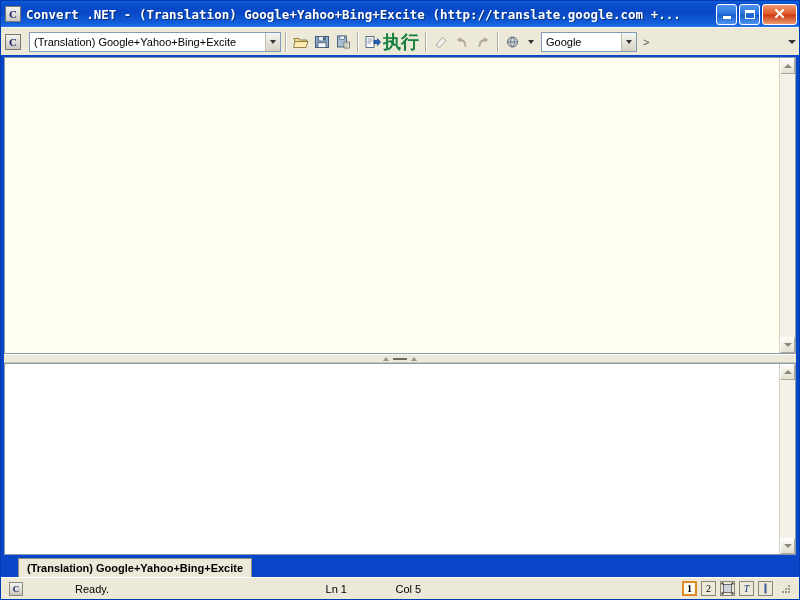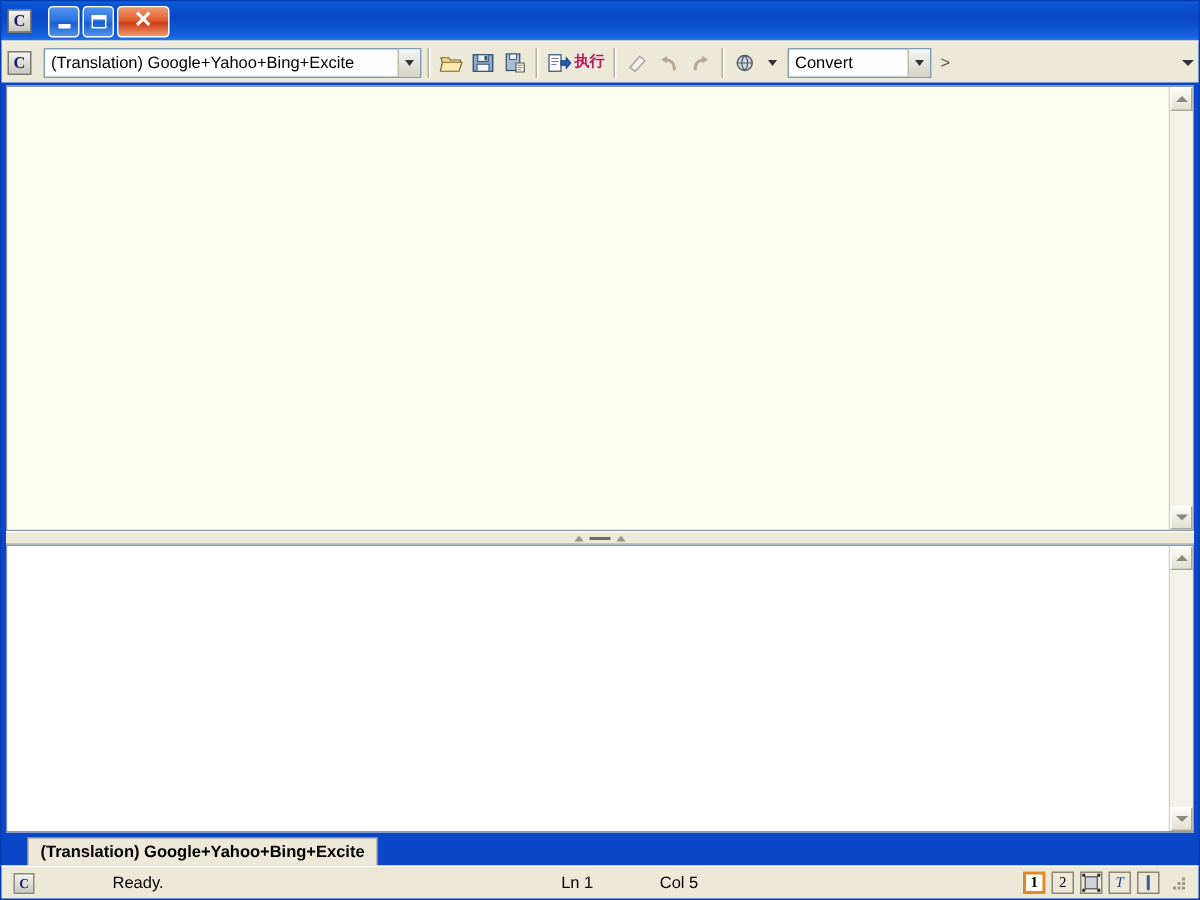--- a/index.html
+++ b/index.html
@@ -140,23 +140,23 @@
   }
   .tb-btn {
     height: 22px;
     display: flex; align-items: center;
     padding: 0 2px;
     gap: 2px;
     cursor: pointer;
     flex: 0 0 auto;
   }
   .exec-label {
-    color: #be185d;
+    color: #15803d;
     font-weight: bold;
-    font-size: 10px;
+    font-size: 18px;
     font-family: "DejaVu Sans", sans-serif;
     line-height: 1;
   }
   .lang-combo .combo { width: 96px; }
   .lang-arrow-sep {
     font-size: 11px; color: #555; padding: 0 5px; flex: 0 0 auto;
   }
   .tb-overflow {
     position: absolute;
     right: 1px; top: 2px;
@@ -300,21 +300,21 @@
     color: #1a1a6a;
     font: bold 9px "Liberation Serif", serif;
     display: flex; align-items: center; justify-content: center;
     margin: 0 4px 0 6px;
     flex: 0 0 14px;
   }
   .sb-ready { flex: 0 0 auto; padding-left: 48px; }
   .sb-spacer { flex: 1 1 auto; }
   .sb-cell {
     width: 70px;
-    text-align: right;
+    text-align: left;
     flex: 0 0 70px;
   }
   .sb-btns {
     display: flex; align-items: center; gap: 4px;
     padding-right: 4px; flex: 0 0 auto;
   }
   .sbb {
     width: 15px; height: 15px;
     background: #ece9d8;
     border: 1px solid #8a8678;
@@ -341,20 +341,21 @@
     position: absolute; width: 2px; height: 2px; background: #9c998a;
   }
 </style>
 </head>
 <body>
 
 <div class="window">
 
   <div class="titlebar">
     <div class="title-icon">C</div>
+    <div class="title-text">Convert .NET - (Translation) Google+Yahoo+Bing+Excite (http://translate.google.com +...</div>
     <div class="win-buttons">
       <div class="win-btn min">
         <div class="glyph-min"></div>
       </div>
       <div class="win-btn max">
         <div class="glyph-max"></div>
       </div>
       <div class="win-btn close">
         <div class="glyph-close">✕</div>
       </div>
@@ -457,21 +458,21 @@
           <path d="M2.5 8 h10 M7.5 3 c2.6 2.5 2.6 7.5 0 10 M7.5 3 c-2.6 2.5 -2.6 7.5 0 10" fill="none" stroke="#4c5a66" stroke-width="0.7"></path>
         </svg>
       </span>
       <span class="combo-arrow" style="width:10px;border:none;background:none;">
           <i></i>
         </span>
     </div>
 
     <div class="lang-combo">
       <div class="combo">
-        <span class="cval">Convert</span>
+        <span class="cval">Google</span>
         <span class="combo-arrow">
             <i></i>
           </span>
       </div>
     </div>
 
     <span class="lang-arrow-sep">&gt;</span>
 
 
     <div class="tb-overflow">

